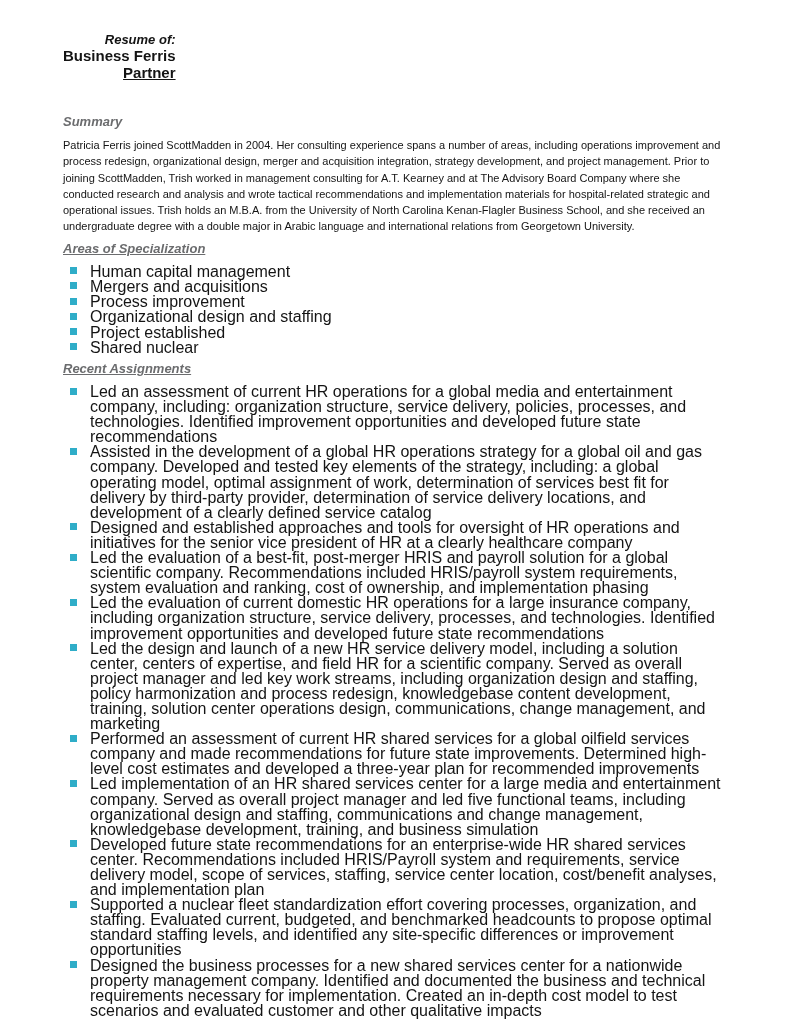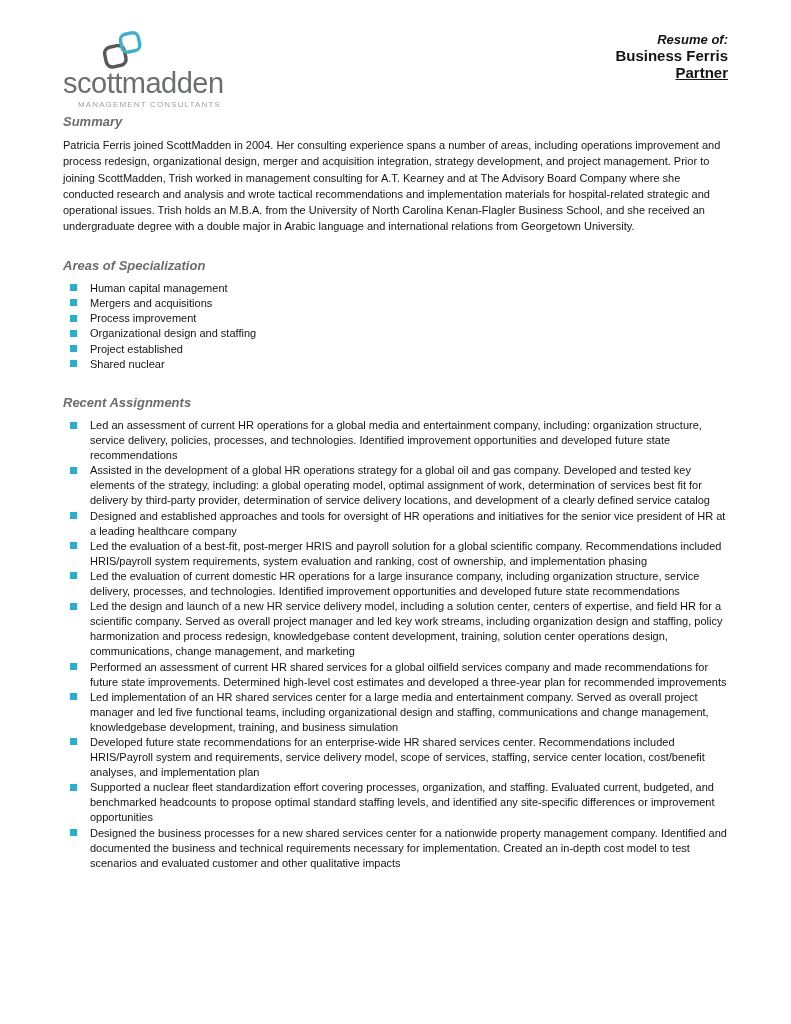--- a/index.html
+++ b/index.html
@@ -32,47 +32,39 @@
   .resume-meta{text-align:right;padding-top:2px;}
   .resume-of{font-style:italic;font-weight:bold;font-size:13px;line-height:15px;}
   .person-name{font-weight:bold;font-size:15px;line-height:17px;}
   .person-title{font-weight:bold;font-size:15px;line-height:17px;text-decoration:underline;}
   
   .section-heading{
     font-size:13px;font-weight:bold;font-style:italic;
     color:var(--heading-gray);line-height:15px;margin:0 0 8px 0;
   }
   .section{margin-top:0;}
-  .section + .section .section-heading{margin-top:23px;}
+  .section + .section .section-heading{margin-top:6px;text-decoration:underline;}
   .summary-section .section-heading{margin-top:4px;}
   .body-paragraph{font-size:11px;line-height:16.3px;margin:0;}
   ul.bullet-list{list-style:none;margin:0;padding:0;}
   li.bullet-item{
-    position:relative;padding-left:27px;font-size:11px;line-height:15.2px;
+    position:relative;padding-left:27px;font-size:16px;line-height:15.2px;
   }
   .assignments-section li.bullet-item{line-height:15.1px;}
   .square-bullet{
     position:absolute;left:7px;top:3.5px;width:7px;height:7px;
     background:var(--bullet-teal);display:inline-block;
   }
 </style>
 </head>
 <body>
 
 <div class="page">
 
   <header class="page-header">
-    <div class="logo-block">
-      <svg class="logo-mark" viewBox="0 0 46 44" xmlns="http://www.w3.org/2000/svg" aria-hidden="true">
-        <rect x="5.5" y="17" width="21" height="21" rx="6.5" fill="none" stroke="#56575b" stroke-width="3.6" transform="rotate(-12 16 27.5)"></rect>
-        <rect x="22" y="3.5" width="19" height="19" rx="6" fill="none" stroke="#3eb1c8" stroke-width="3.6" transform="rotate(-12 31.5 13)"></rect>
-      </svg>
-      <div class="brand-text">scottmadden</div>
-      <div class="logo-tagline">MANAGEMENT CONSULTANTS</div>
-    </div>
     <div class="resume-meta">
       <div class="resume-of">Resume of:</div>
       <div class="person-name">Business Ferris</div>
       <div class="person-title">Partner</div>
     </div>
   </header>
 
   <section class="section summary-section">
     <h2 class="section-heading">Summary</h2>
     <p class="body-paragraph">Patricia Ferris joined ScottMadden in 2004. Her consulting experience spans a number of areas, including operations improvement and process redesign, organizational design, merger and acquisition integration, strategy development, and project management. Prior to joining ScottMadden, Trish worked in management consulting for A.T. Kearney and at The Advisory Board Company where she conducted research and analysis and wrote tactical recommendations and implementation materials for hospital-related strategic and operational issues. Trish holds an M.B.A. from the University of North Carolina Kenan-Flagler Business School, and she received an undergraduate degree with a double major in Arabic language and international relations from Georgetown University.</p>
@@ -123,21 +115,21 @@
           <span class="item-text">Led an assessment of current HR operations for a global media and entertainment company, including: organization structure, service delivery, policies, processes, and technologies. Identified improvement opportunities and developed future state recommendations</span>
         </li>
 
         <li class="bullet-item">
           <span class="square-bullet"></span>
           <span class="item-text">Assisted in the development of a global HR operations strategy for a global oil and gas company. Developed and tested key elements of the strategy, including: a global operating model, optimal assignment of work, determination of services best fit for delivery by third-party provider, determination of service delivery locations, and development of a clearly defined service catalog</span>
         </li>
 
         <li class="bullet-item">
           <span class="square-bullet"></span>
-          <span class="item-text">Designed and established approaches and tools for oversight of HR operations and initiatives for the senior vice president of HR at a leading healthcare company</span>
+          <span class="item-text">Designed and established approaches and tools for oversight of HR operations and initiatives for the senior vice president of HR at a clearly healthcare company</span>
         </li>
 
         <li class="bullet-item">
           <span class="square-bullet"></span>
           <span class="item-text">Led the evaluation of a best-fit, post-merger HRIS and payroll solution for a global scientific company. Recommendations included HRIS/payroll system requirements, system evaluation and ranking, cost of ownership, and implementation phasing</span>
         </li>
 
         <li class="bullet-item">
           <span class="square-bullet"></span>
           <span class="item-text">Led the evaluation of current domestic HR operations for a large insurance company, including organization structure, service delivery, processes, and technologies. Identified improvement opportunities and developed future state recommendations</span>

